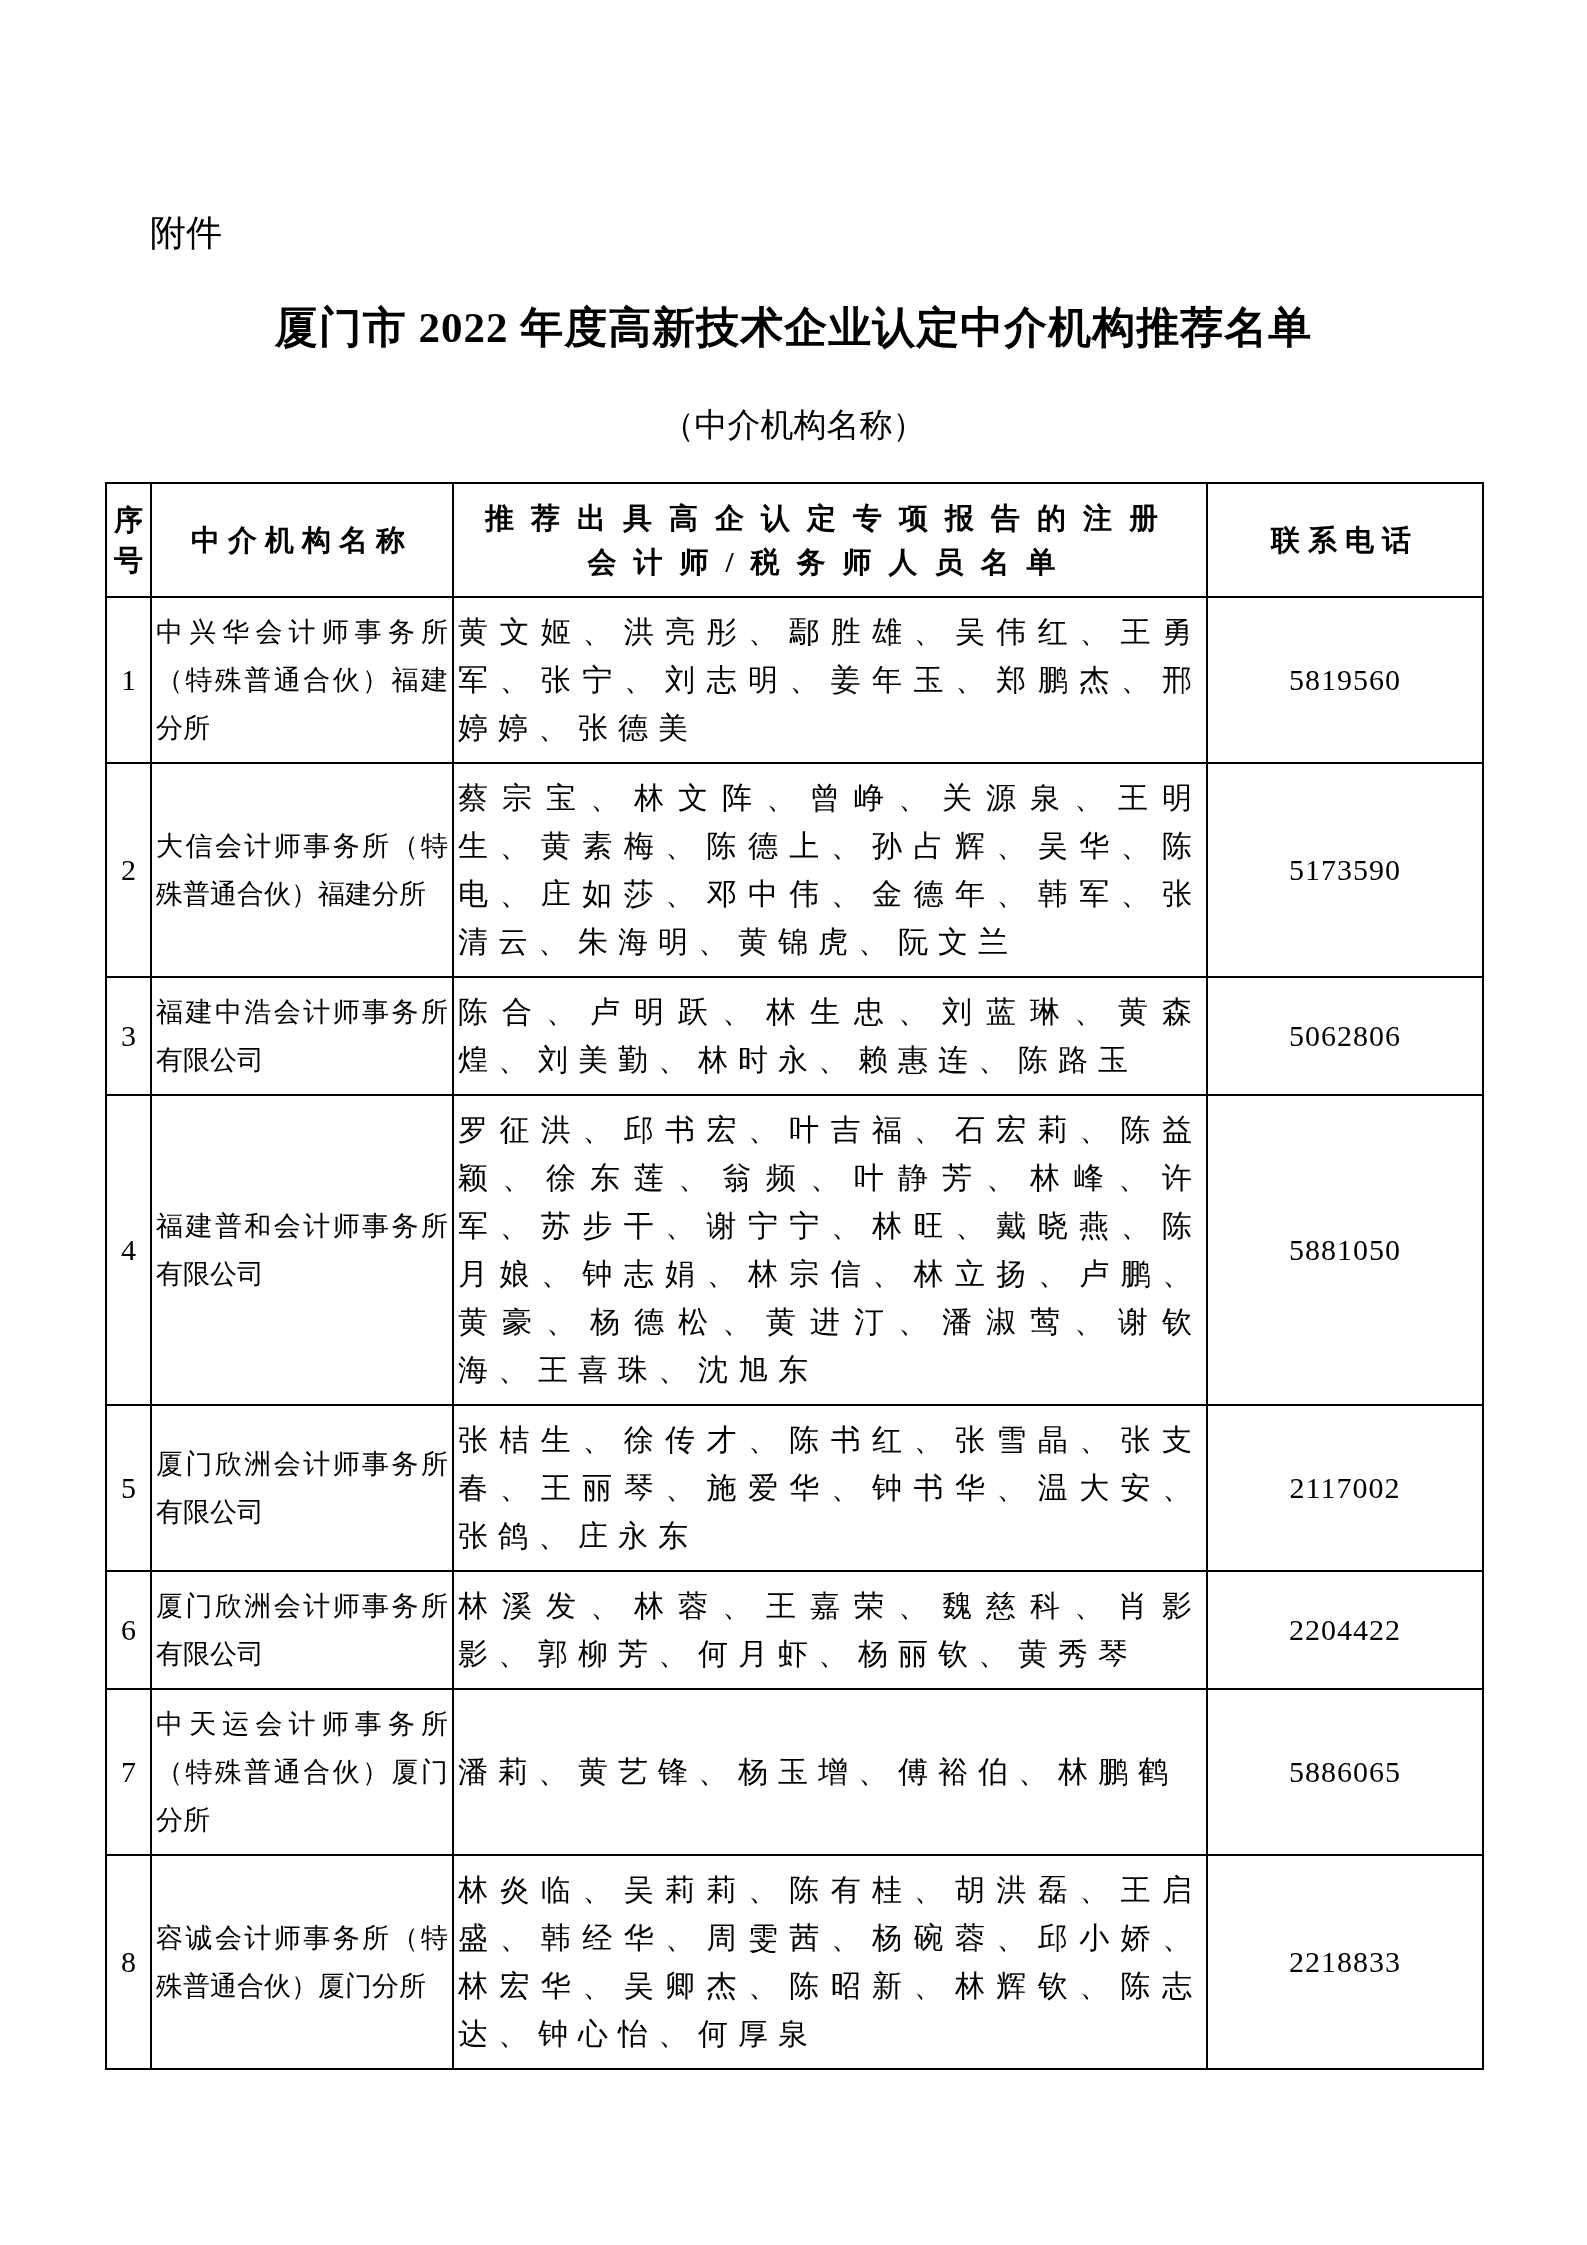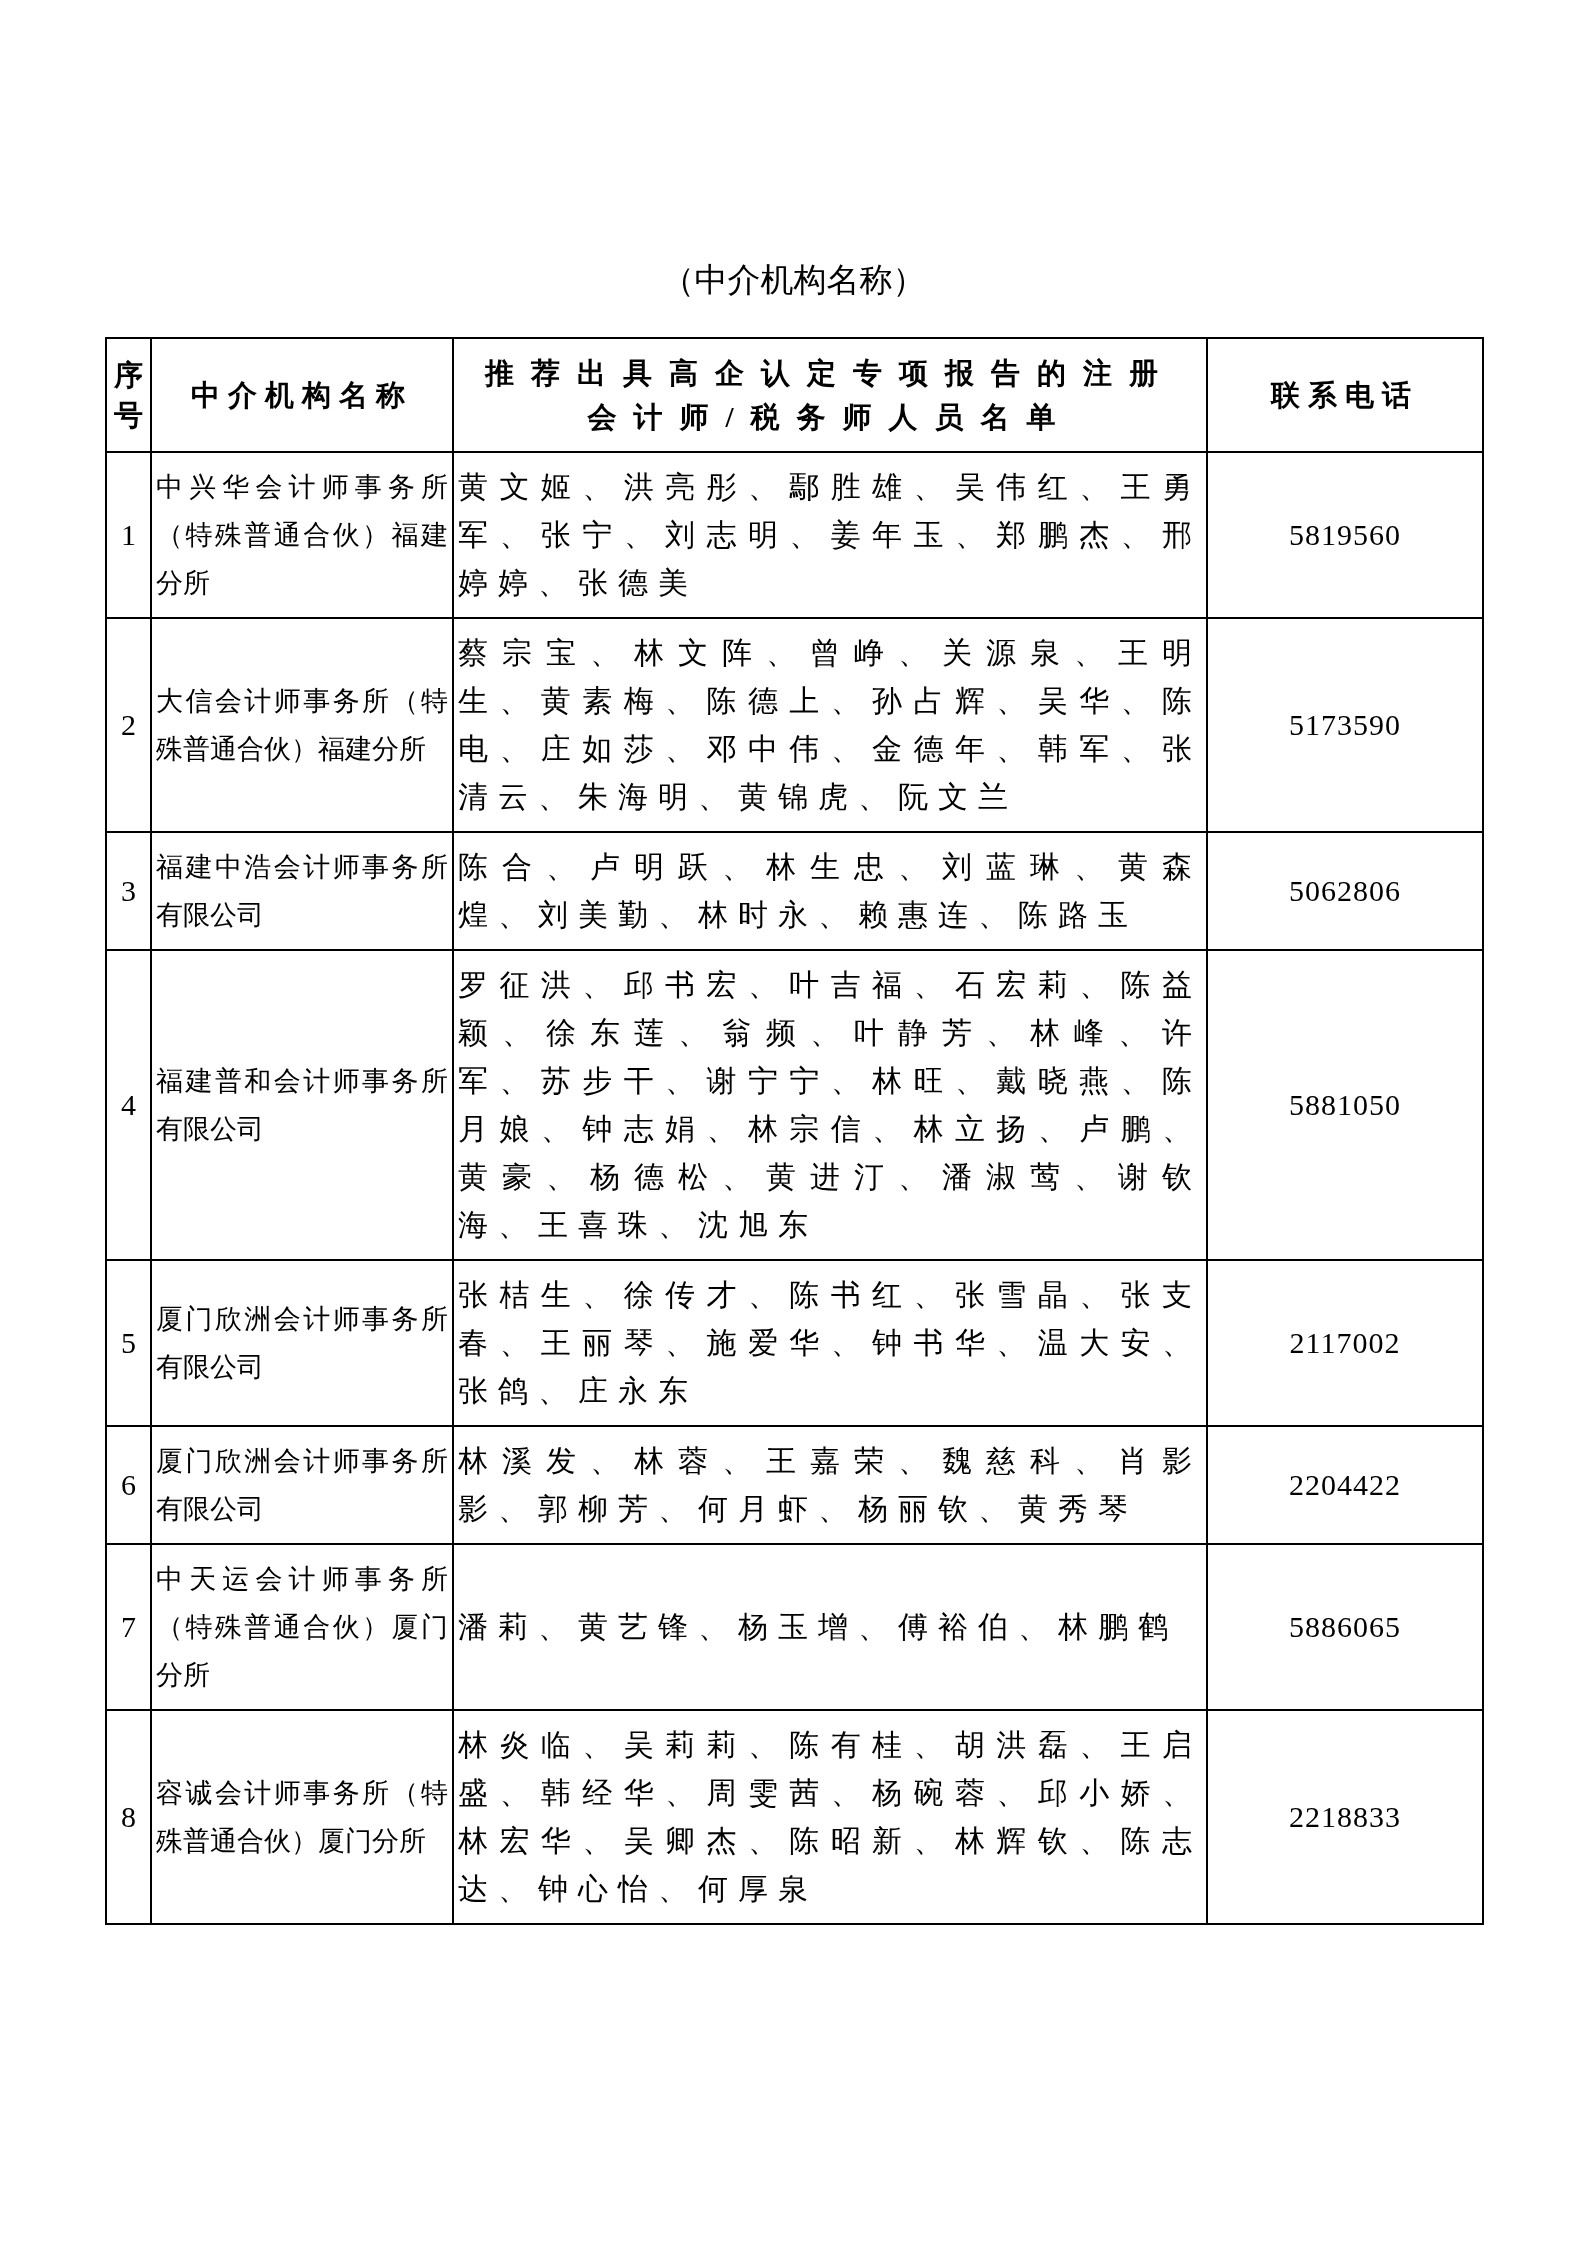--- a/index.html
+++ b/index.html
@@ -88,21 +88,23 @@
   .td-phone {
     text-align: center;
     font-size: 30px;
     letter-spacing: 1px;
   }
 </style>
 </head>
 <body>
 
 <div class="doc">
+  <div class="attachment">附件</div>
 
+  <h1 class="title">厦门市 2022 年度高新技术企业认定中介机构推荐名单</h1>
 
   <div class="subtitle">（中介机构名称）</div>
 
   <table>
     <colgroup>
       <col style="width:45px">
       <col style="width:302px">
       <col style="width:754px">
       <col style="width:276px">
     </colgroup>

